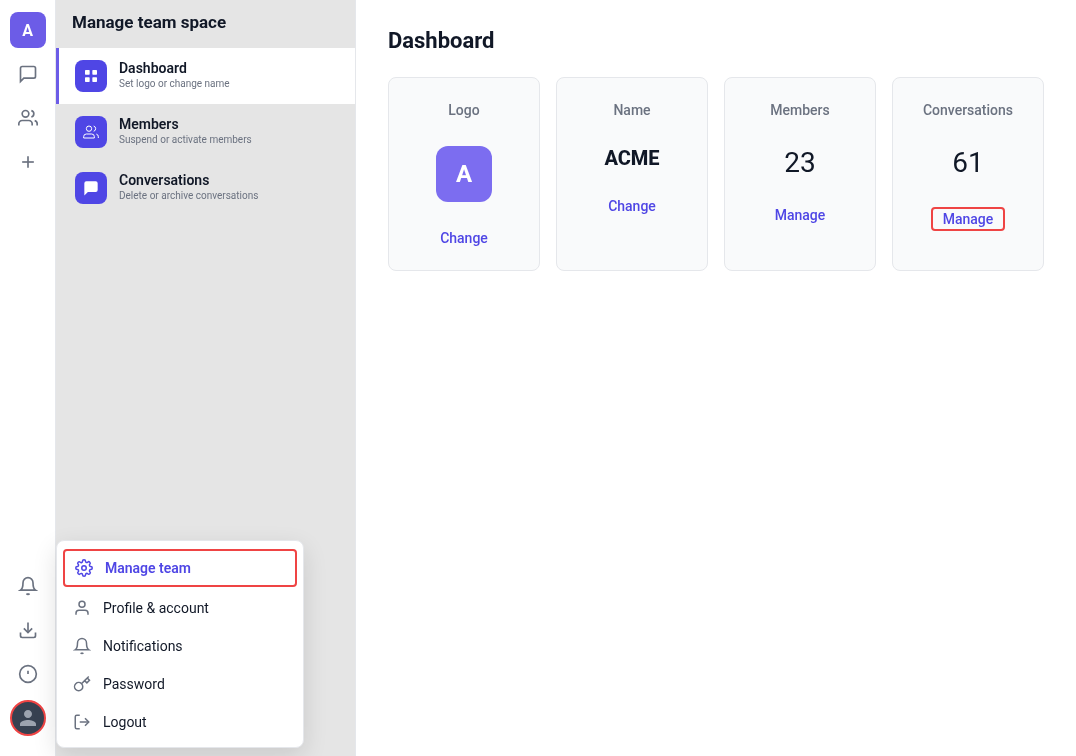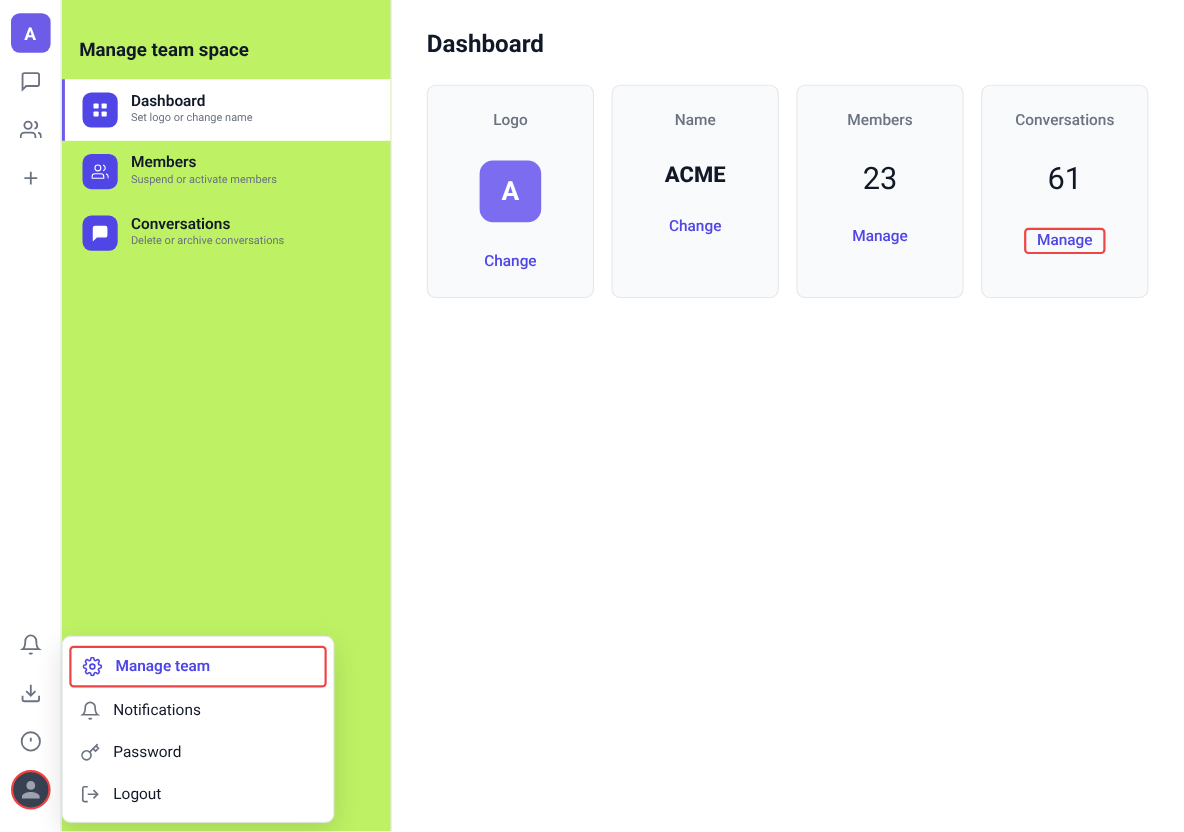--- a/index.html
+++ b/index.html
@@ -48,25 +48,25 @@
       overflow: hidden;
       cursor: pointer;
       border: 2px solid #ef4444;
       display: flex; align-items: center; justify-content: center;
       background: #374151;
     }
 
     
     .sidebar {
       width: 300px;
-      background: #bef264;
+      background: #e5e5e5;
       border-right: 1px solid #e5e7eb;
       display: flex;
       flex-direction: column;
-      padding: 36px 0 0;
+      padding: 12px 0 0;
     }
     .sidebar-title {
       font-size: 17px;
       font-weight: 700;
       color: #111827;
       padding: 0 16px 16px;
     }
     .sidebar-nav { flex: 1; }
     .sidebar-item {
       display: flex;
@@ -333,20 +333,27 @@
   <div class="popup-menu">
 
     <div class="popup-item active">
       <svg class="popup-icon" viewBox="0 0 24 24" fill="none" stroke="#4f46e5" stroke-width="2">
           <circle cx="12" cy="12" r="3"></circle>
           <path d="M19.4 15a1.65 1.65 0 0 0 .33 1.82l.06.06a2 2 0 0 1-2.83 2.83l-.06-.06a1.65 1.65 0 0 0-1.82-.33 1.65 1.65 0 0 0-1 1.51V21a2 2 0 0 1-4 0v-.09A1.65 1.65 0 0 0 9 19.4a1.65 1.65 0 0 0-1.82.33l-.06.06a2 2 0 0 1-2.83-2.83l.06-.06A1.65 1.65 0 0 0 4.68 15a1.65 1.65 0 0 0-1.51-1H3a2 2 0 0 1 0-4h.09A1.65 1.65 0 0 0 4.6 9a1.65 1.65 0 0 0-.33-1.82l-.06-.06a2 2 0 0 1 2.83-2.83l.06.06A1.65 1.65 0 0 0 9 4.68a1.65 1.65 0 0 0 1-1.51V3a2 2 0 0 1 4 0v.09a1.65 1.65 0 0 0 1 1.51 1.65 1.65 0 0 0 1.82-.33l.06-.06a2 2 0 0 1 2.83 2.83l-.06.06A1.65 1.65 0 0 0 19.4 9a1.65 1.65 0 0 0 1.51 1H21a2 2 0 0 1 0 4h-.09a1.65 1.65 0 0 0-1.51 1z"></path>
         </svg>
       <span class="popup-item-label">Manage team</span>
     </div>
 
+    <div class="popup-item">
+      <svg class="popup-icon" viewBox="0 0 24 24" fill="none" stroke="#6b7280" stroke-width="2">
+          <path d="M20 21v-2a4 4 0 0 0-4-4H8a4 4 0 0 0-4 4v2"></path>
+          <circle cx="12" cy="7" r="4"></circle>
+        </svg>
+      <span class="popup-item-label">Profile &amp; account</span>
+    </div>
 
     <div class="popup-item">
       <svg class="popup-icon" viewBox="0 0 24 24" fill="none" stroke="#6b7280" stroke-width="2">
           <path d="M18 8A6 6 0 0 0 6 8c0 7-3 9-3 9h18s-3-2-3-9"></path>
           <path d="M13.73 21a2 2 0 0 1-3.46 0"></path>
         </svg>
       <span class="popup-item-label">Notifications</span>
     </div>
 
 

